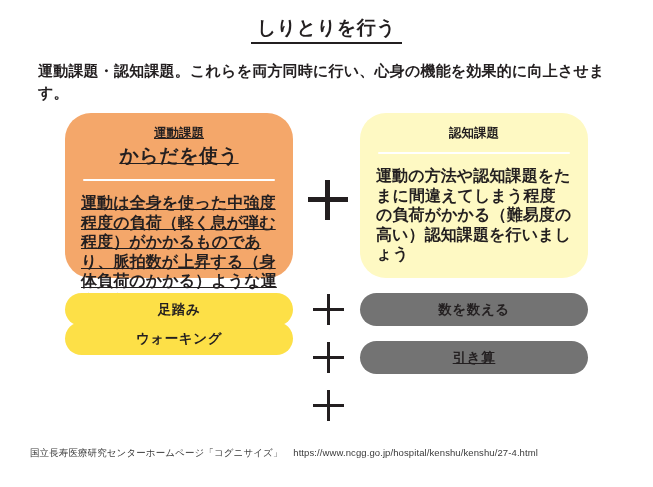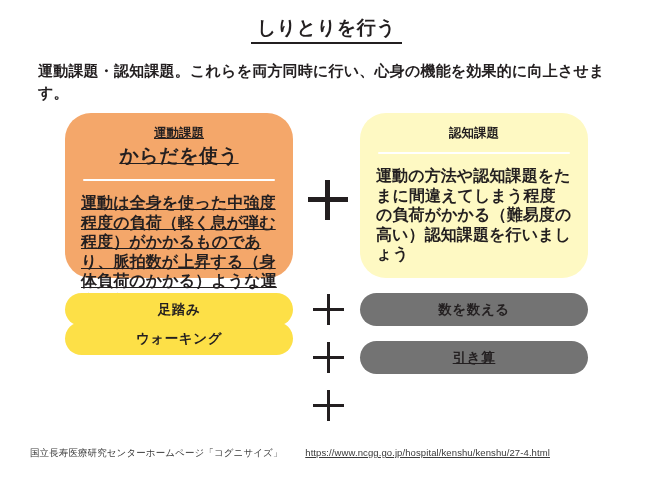--- a/index.html
+++ b/index.html
@@ -162,22 +162,21 @@
     position: absolute;
     left: 30px;
     top: 446px;
     font-size: 9.5px;
     line-height: 14px;
     color: #3a3a3a;
     letter-spacing: 0.1px;
     white-space: nowrap;
   }
   .footer .url {
-    margin-left: 20px;
-    text-decoration: underline;
+    margin-left: 8px;
   }
 </style>
 </head>
 <body>
 
 <div class="slide">
 
   <div class="title-wrap">
     <span class="title">しりとりを行う</span>
   </div>

